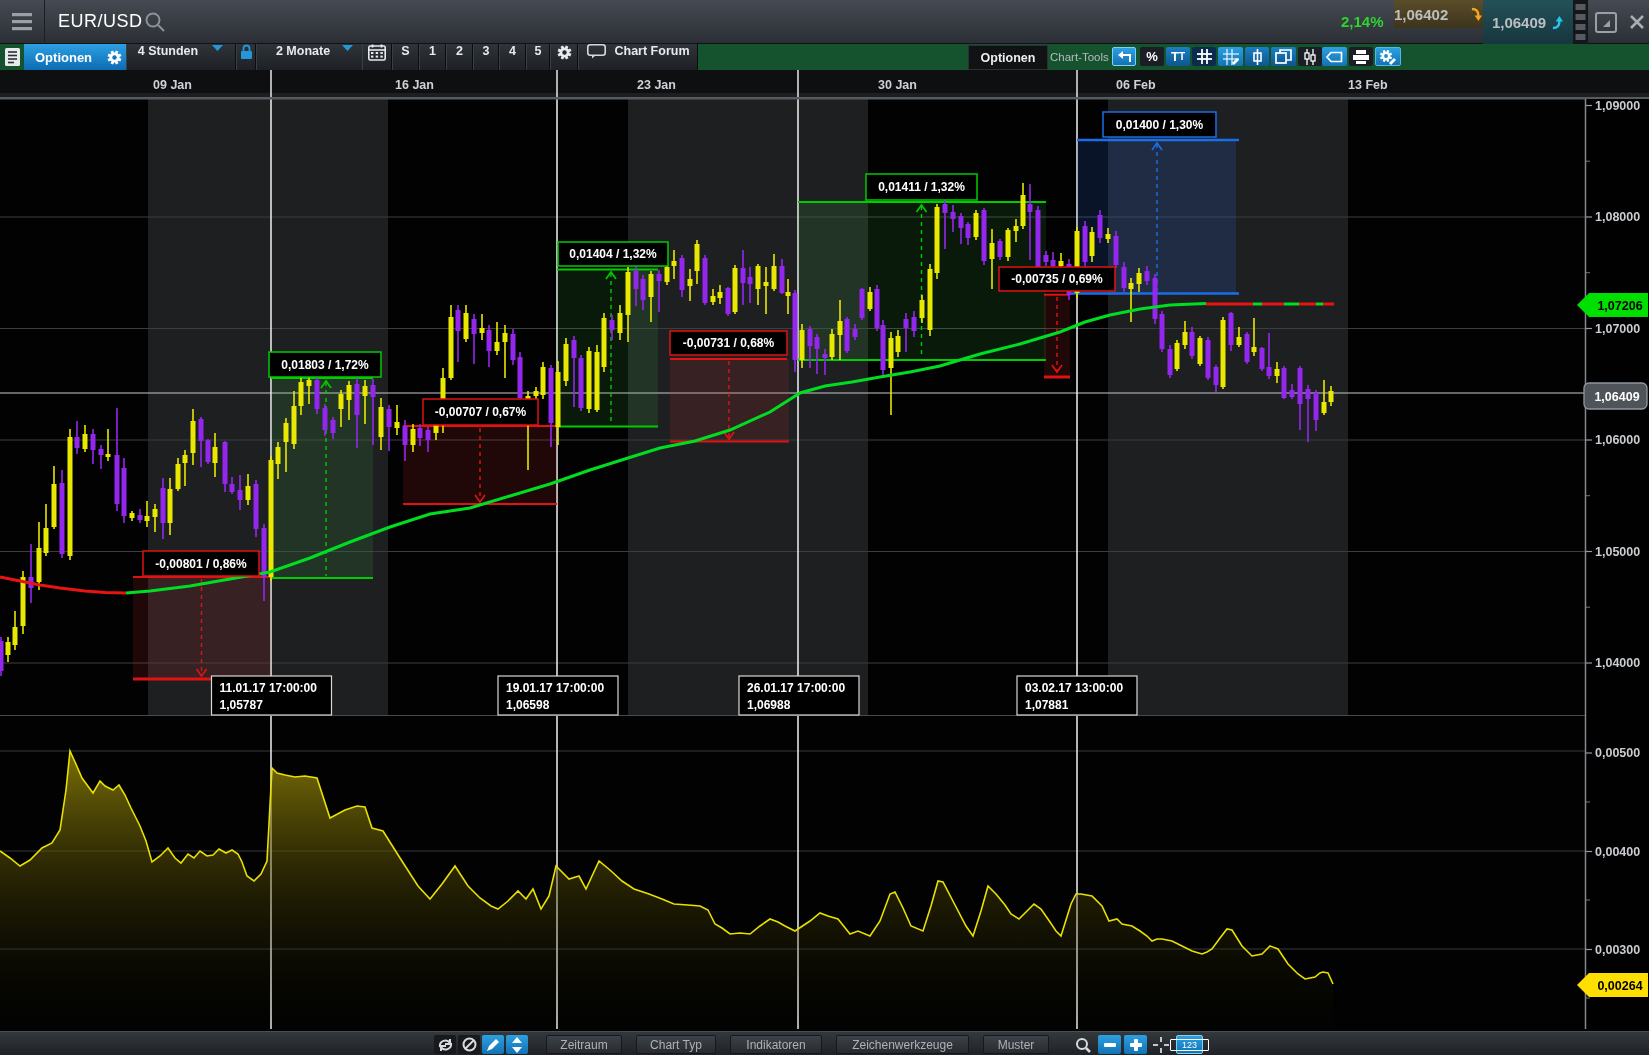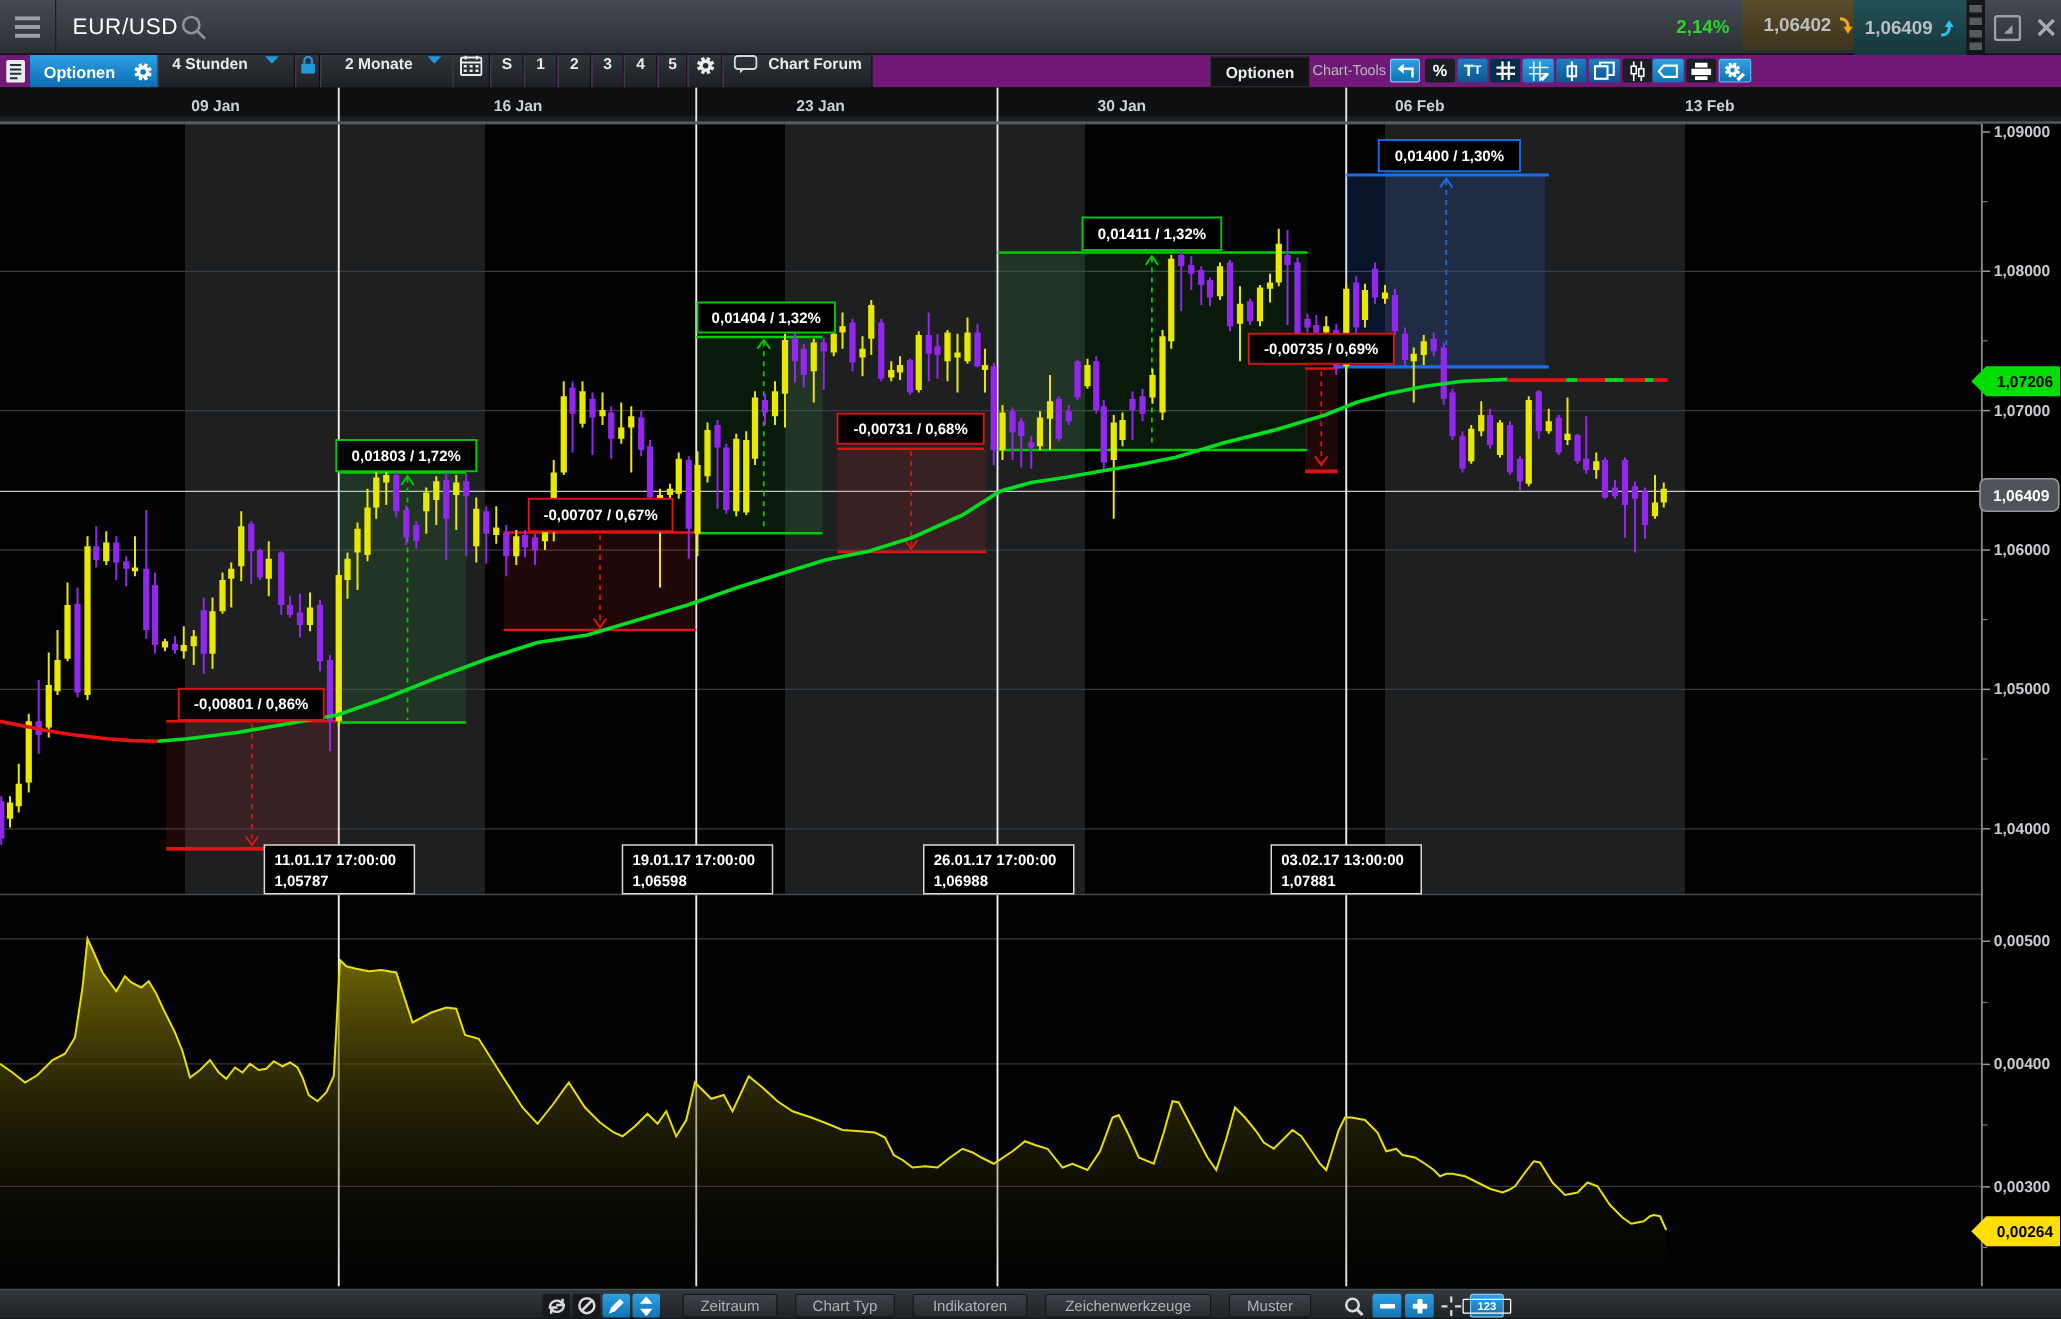--- a/index.html
+++ b/index.html
@@ -1,36 +1,36 @@
 <!DOCTYPE html>
 <html><head><meta charset="utf-8"><style>
 *{margin:0;padding:0;box-sizing:border-box}
 html,body{width:1649px;height:1055px;background:#000;overflow:hidden;font-family:"Liberation Sans",sans-serif;position:relative}
 .abs{position:absolute}
 #topbar{position:absolute;left:0;top:0;width:1649px;height:44px;background:linear-gradient(#454a52,#2b2f35);border-bottom:1px solid #101216}
-#toolbar{position:absolute;left:0;top:44px;width:1649px;height:26px;background:#701a75}
+#toolbar{position:absolute;left:0;top:44px;width:1649px;height:26px;background:#14532d}
 #bottombar{position:absolute;left:0;top:1031px;width:1649px;height:24px;background:linear-gradient(#33383d,#1f2327);border-top:1px solid #4a4f54}
 .tbtn{position:absolute;top:0;height:26px;background:linear-gradient(#2f343a,#1d2125);border-right:1px solid #0b0c0e;border-left:1px solid #3a3f45;color:#e8e9eb;font-size:12.5px;font-weight:bold;display:flex;justify-content:center}
 .bbtn{position:absolute;top:3px;height:19px;background:linear-gradient(#3d4248,#272b30);border:1px solid #16181b;border-radius:2px;color:#aeb2b7;font-size:12px;font-weight:normal;display:flex;align-items:center;justify-content:center}
 .ico{position:absolute;top:3px;height:19px;border-radius:2px;display:flex;align-items:center;justify-content:center}
 </style></head><body>
 <div id="topbar">
 <svg class="abs" style="left:12px;top:13px" width="20" height="18">
       <rect y="0" width="20" height="3.2" fill="#9aa0a6"></rect>
       <rect y="7" width="20" height="3.2" fill="#9aa0a6"></rect>
       <rect y="14" width="20" height="3.2" fill="#9aa0a6"></rect>
     </svg>
 <div class="abs" style="left:44px;top:0;width:1px;height:44px;background:#1b1e22"></div>
 <span class="abs" style="left:58px;top:11px;font-size:18px;font-weight:normal;color:#fff;letter-spacing:0.5px">EUR/USD</span>
 <svg class="abs" style="left:144px;top:11px" width="22" height="22">
       <circle cx="9" cy="9" r="6.5" fill="none" stroke="#8d9298" stroke-width="2"></circle>
       <line x1="14" y1="14" x2="20" y2="20" stroke="#8d9298" stroke-width="2"></line>
     </svg>
 <span class="abs" style="left:1341px;top:13px;font-size:15px;font-weight:bold;color:#2ed32e">2,14%</span>
-<div class="abs" style="left:1394px;top:0;width:89px;height:40px;background:linear-gradient(#5a4d29,#3d341d);display:flex;align-items:center;justify-content:flex-end">
+<div class="abs" style="left:1394px;top:0;width:89px;height:28px;background:linear-gradient(#5a4d29,#3d341d);display:flex;align-items:center;justify-content:space-between">
 <span style="font-size:15px;font-weight:bold;color:#bcbec0;margin-right:6px">1,06402</span>
 <svg width="12" height="15" viewBox="0 0 13 16">
         <path d="M1,2 Q8,2 8,9 L8,10" fill="none" stroke="#f2a71c" stroke-width="2.6"></path>
         <path d="M4,9 L8,15 L12,9 Z" fill="#f2a71c"></path>
       </svg>
     </div>
 <div class="abs" style="left:1483px;top:0;width:90px;height:44px;background:linear-gradient(#235159,#17363d);display:flex;align-items:center;justify-content:center">
 <span style="font-size:15px;font-weight:bold;color:#bcbec0;margin-right:6px">1,06409</span>
 <svg width="12" height="15" viewBox="0 0 13 16">
         <path d="M1,14 Q8,14 8,7 L8,6" fill="none" stroke="#27c4ee" stroke-width="2.6"></path>
@@ -771,14 +771,14 @@
       <svg width="16" height="16">
         <g stroke="#d8dadd" stroke-width="1.8">
           <line x1="8" y1="0" x2="8" y2="5"></line>
           <line x1="8" y1="11" x2="8" y2="16"></line>
           <line x1="0" y1="8" x2="5" y2="8"></line>
           <line x1="11" y1="8" x2="16" y2="8"></line>
         </g>
       </svg>
     </div>
 <div class="ico" style="left:1176px;width:27px;background:linear-gradient(#2da0e2,#1173b4);border:1px solid #7fd0f5">
-      <span style="font-size:9px;font-weight:bold;color:#fff;border:1px solid #fff;padding:0 11px;border-radius:1px">123</span>
+      <span style="font-size:9px;font-weight:normal;color:#fff;border:1px solid #fff;padding:0 11px;border-radius:1px">123</span>
     </div>
 </div>
 </body></html>

